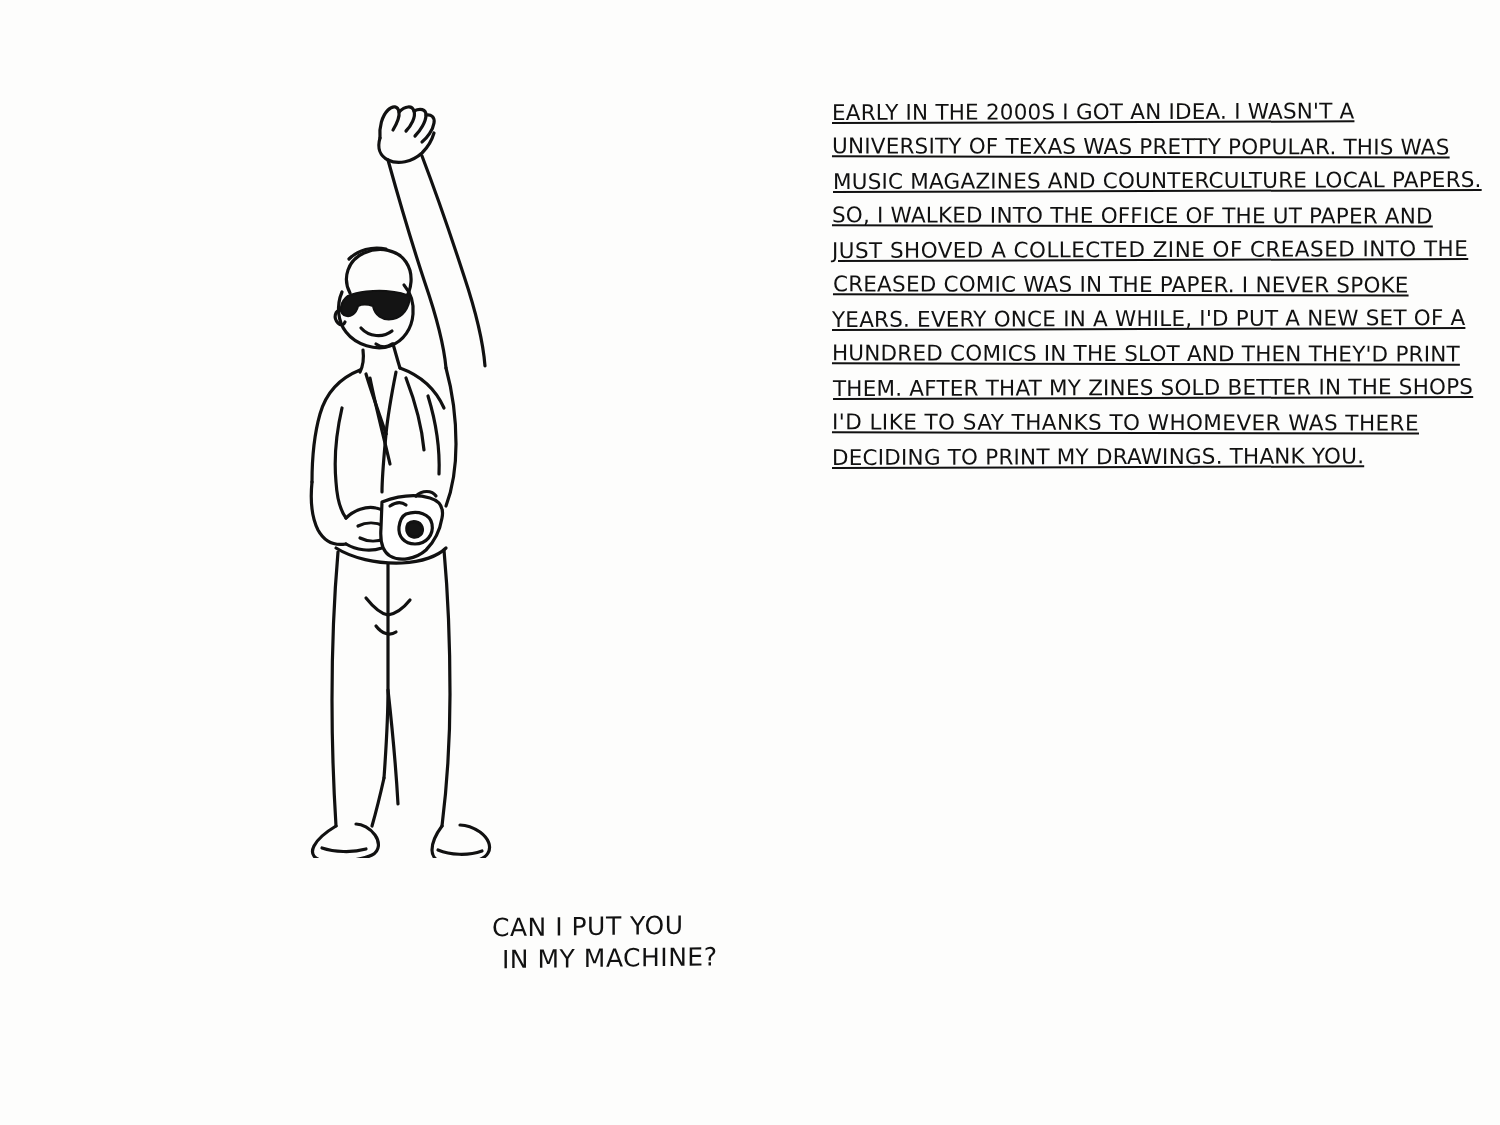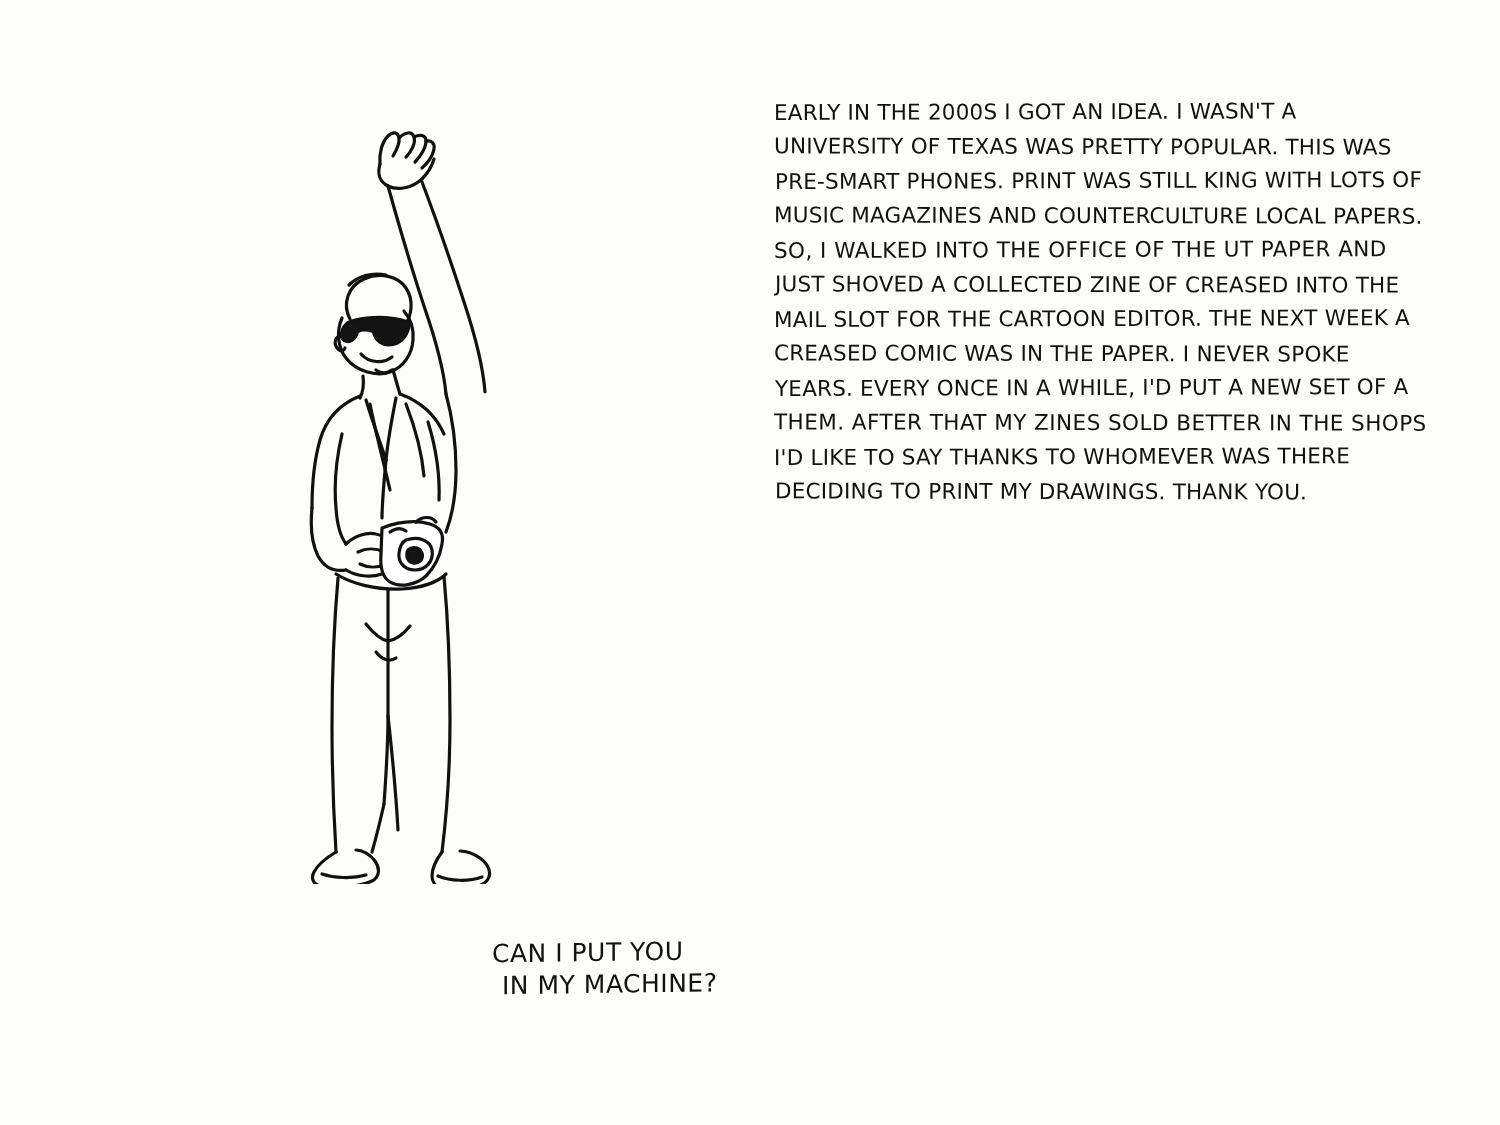--- a/index.html
+++ b/index.html
@@ -20,21 +20,21 @@
     position: relative;
     width: 1500px;
     height: 1125px;
     background: #fdfdfc;
   }
 
   
   #comic-panel {
     position: absolute;
     left: 230px;
-    top: 104px;
+    top: 78px;
     width: 420px;
     height: 830px;
   }
   #figure-svg {
     position: absolute;
     left: 0;
     top: 0;
   }
 
   #caption {
@@ -53,23 +53,24 @@
     display: block;
     white-space: pre;
   }
   #caption .cap-line:nth-child(2) {
     margin-left: 10px;
   }
 
   
   #story {
     position: absolute;
-    left: 774px;
+    left: 832px;
     top: 95px;
     width: 640px;
+    text-decoration: underline;
   }
   #story .line {
     display: block;
     white-space: pre;
     font-family: "DejaVu Sans", sans-serif;
     font-size: 21.5px;
     line-height: 34.5px;
     letter-spacing: 0.2px;
     color: #111;
     text-transform: uppercase;
@@ -169,25 +170,24 @@
 
     <div id="caption">
       <span class="cap-line">CAN I PUT YOU</span>
       <span class="cap-line">IN MY MACHINE?</span>
     </div>
   </div>
 
   <div id="story">
     <span class="line">EARLY IN THE 2000s I GOT AN IDEA. I WASN'T A</span>
     <span class="line">UNIVERSITY OF TEXAS WAS PRETTY POPULAR. THIS WAS</span>
-    <span class="line">PRE-SMART PHONES. PRINT WAS STILL KING WITH LOTS OF</span>
     <span class="line">MUSIC MAGAZINES AND COUNTERCULTURE LOCAL PAPERS.</span>
     <span class="line">SO, I WALKED INTO THE OFFICE OF THE UT PAPER AND</span>
     <span class="line">JUST SHOVED A COLLECTED ZINE OF CREASED INTO THE</span>
-    <span class="line">MAIL SLOT FOR THE CARTOON EDITOR. THE NEXT WEEK A</span>
     <span class="line">CREASED COMIC WAS IN THE PAPER. I NEVER SPOKE</span>
     <span class="line">YEARS. EVERY ONCE IN A WHILE, I'D PUT A NEW SET OF A</span>
+    <span class="line">HUNDRED COMICS IN THE SLOT AND THEN THEY'D PRINT</span>
     <span class="line">THEM. AFTER THAT MY ZINES SOLD BETTER IN THE SHOPS</span>
     <span class="line">I'D LIKE TO SAY THANKS TO WHOMEVER WAS THERE</span>
     <span class="line">DECIDING TO PRINT MY DRAWINGS. THANK YOU.</span>
   </div>
 
 </div>
 
 </body></html>

